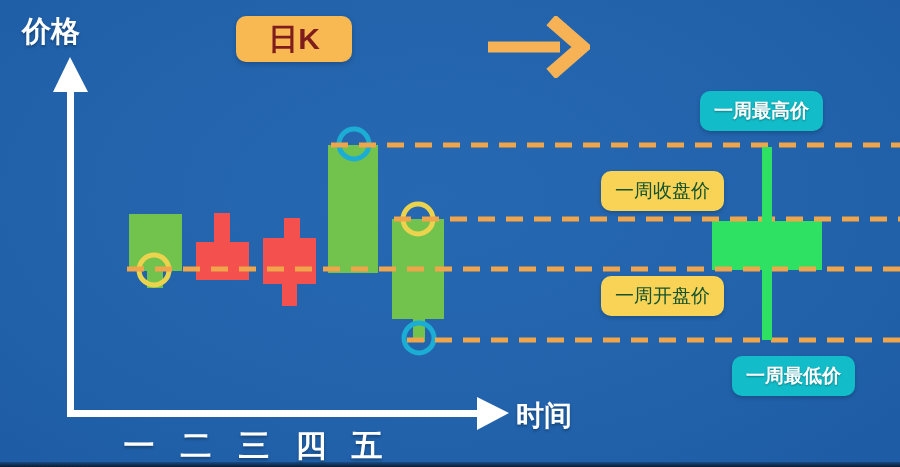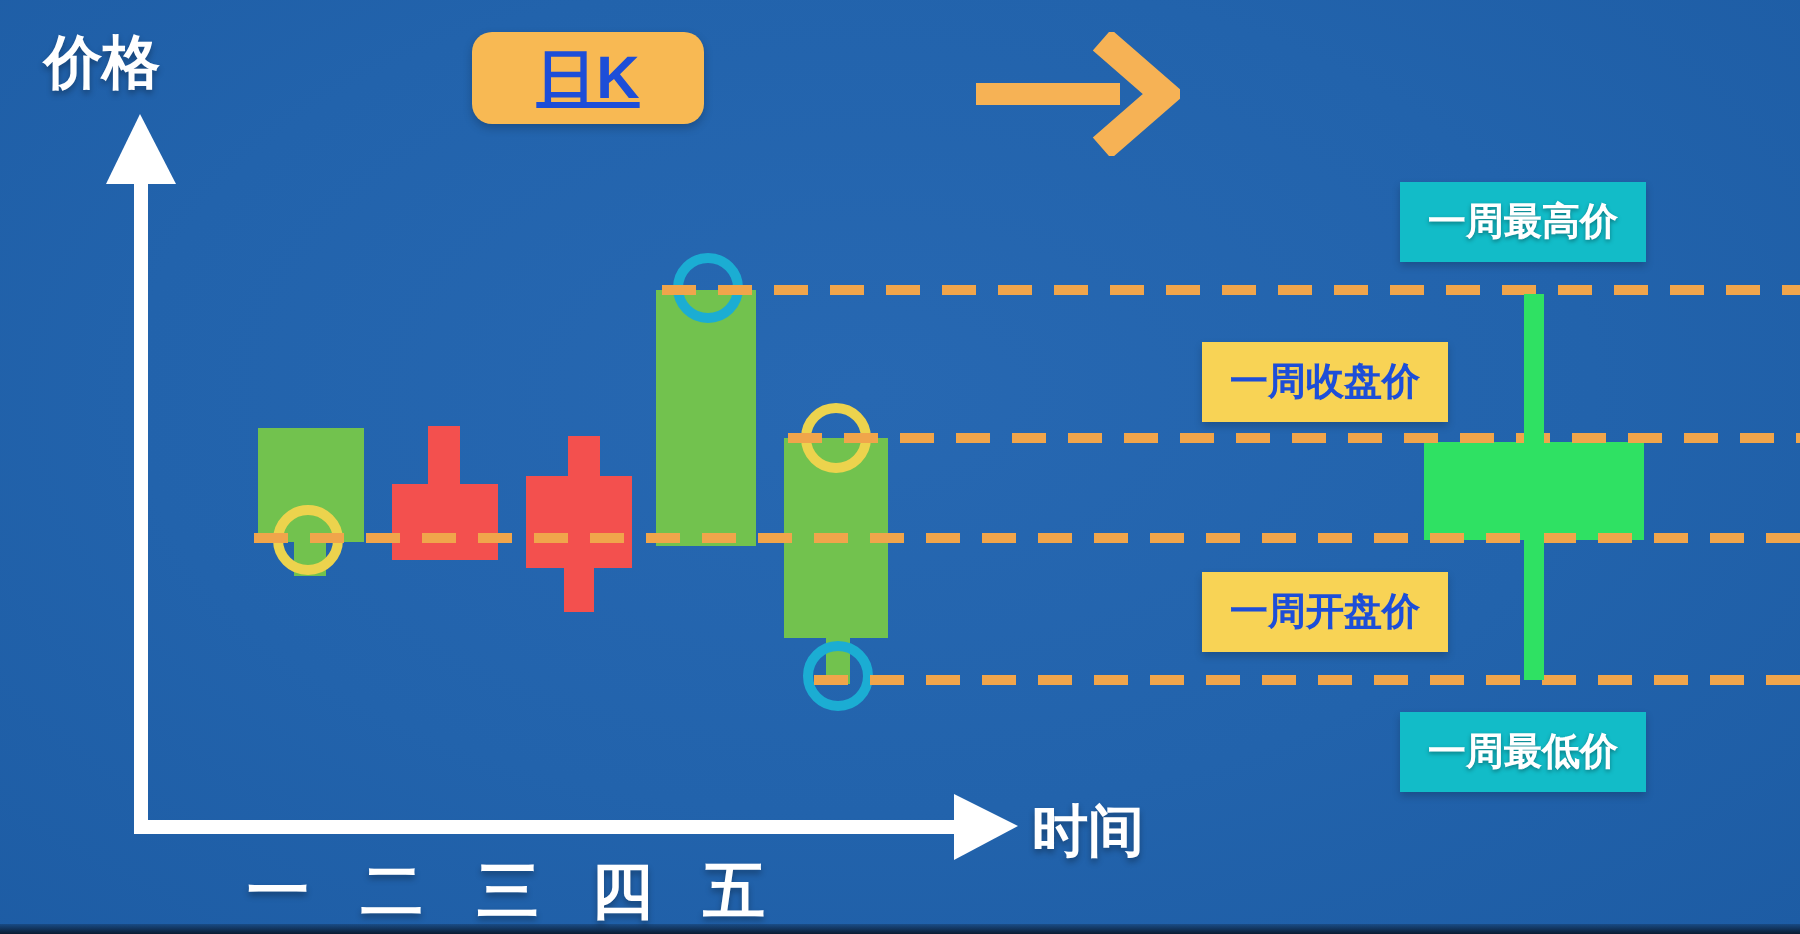--- a/index.html
+++ b/index.html
@@ -7,27 +7,27 @@
     position:relative;width:900px;height:467px;overflow:hidden;
     background:radial-gradient(ellipse at 48% 42%, #2768b2 0%, #2263ac 55%, #1d5ca4 100%);
     font-family:"Liberation Sans","DejaVu Sans",sans-serif;
   }
   .abs{position:absolute;}
   #diagram-svg{position:absolute;left:0;top:0;}
   .white-label{color:#fff;font-weight:bold;text-shadow:0 2px 3px rgba(0,0,0,.30);}
   .y-label{left:22px;top:12px;font-size:29px;}
   .x-label{left:516px;top:397px;font-size:28px;font-family:Liberation Serif, serif;}
   .badge{display:flex;align-items:center;justify-content:center;border-radius:10px;
-         box-shadow:0 2px 5px rgba(0,0,0,.22);color:#1d4ed8;text-decoration:underline;}
+         box-shadow:0 2px 5px rgba(0,0,0,.22);color:#7f1d1d;}
   .daily-badge{left:236px;top:16px;width:116px;height:46px;font-size:30px;font-weight:800;}
   .weekly-badge{left:694px;top:21px;width:121px;height:45px;font-size:26px;font-weight:600;}
-  .tag{display:flex;align-items:center;justify-content:center;border-radius:0;
+  .tag{display:flex;align-items:center;justify-content:center;border-radius:10px;
        width:123px;height:40px;font-size:19px;box-shadow:0 2px 4px rgba(0,0,0,.20);}
   .tag-teal{color:#fff;font-weight:700;text-shadow:0 1px 2px rgba(0,0,0,.35);}
-  .tag-yellow{color:#1d4ed8;font-weight:700;}
+  .tag-yellow{color:#14532d;font-weight:400;}
   .tag-high{left:700px;top:91px;}
   .tag-close{left:601px;top:171px;}
   .tag-open{left:601px;top:276px;}
   .tag-low{left:700px;top:356px;}
   .day-label{top:425px;font-size:31px;font-weight:700;color:#fff;
              transform:translateX(-50%);text-shadow:0 2px 3px rgba(0,0,0,.30);}
   .bottom-edge{left:0;bottom:0;width:100%;height:5px;
                background:linear-gradient(rgba(8,20,36,.25),rgba(8,20,36,.9));}
   .transform-arrow{left:485px;top:16px;}
 </style>
@@ -76,22 +76,22 @@
   <div class="abs badge daily-badge" style="background:#f8b953;">日K</div>
 
   <svg class="abs transform-arrow" width="105" height="62">
     <rect x="3" y="25.5" width="72" height="11" fill="#f6b255"></rect>
     <path d="M66 4 L97 31 L66 58" fill="none" stroke="#f6b255" stroke-width="14"></path>
   </svg>
 
 
   <div class="abs tag tag-teal tag-high" style="background:#12bcc8;">一周最高价</div>
   <div class="abs tag tag-yellow tag-close" style="background:#f8d355;">一周收盘价</div>
-  <div class="abs tag tag-yellow tag-open" style="background:#f8d355;margin-top:10px;">一周开盘价</div>
-  <div class="abs tag tag-teal tag-low" style="background:#12bcc8;">一周最低价</div>
+  <div class="abs tag tag-yellow tag-open" style="background:#f8d355;">一周开盘价</div>
+  <div class="abs tag tag-teal tag-low" style="background:#12bcc8;margin-left:32px;">一周最低价</div>
 
   <div class="abs white-label x-label">时间</div>
 
   <div class="abs day-label" style="left:139px;">一</div>
   <div class="abs day-label" style="left:196px;">二</div>
   <div class="abs day-label" style="left:254px;">三</div>
   <div class="abs day-label" style="left:311px;">四</div>
   <div class="abs day-label" style="left:367px;">五</div>
 
   <div class="abs bottom-edge"></div>

